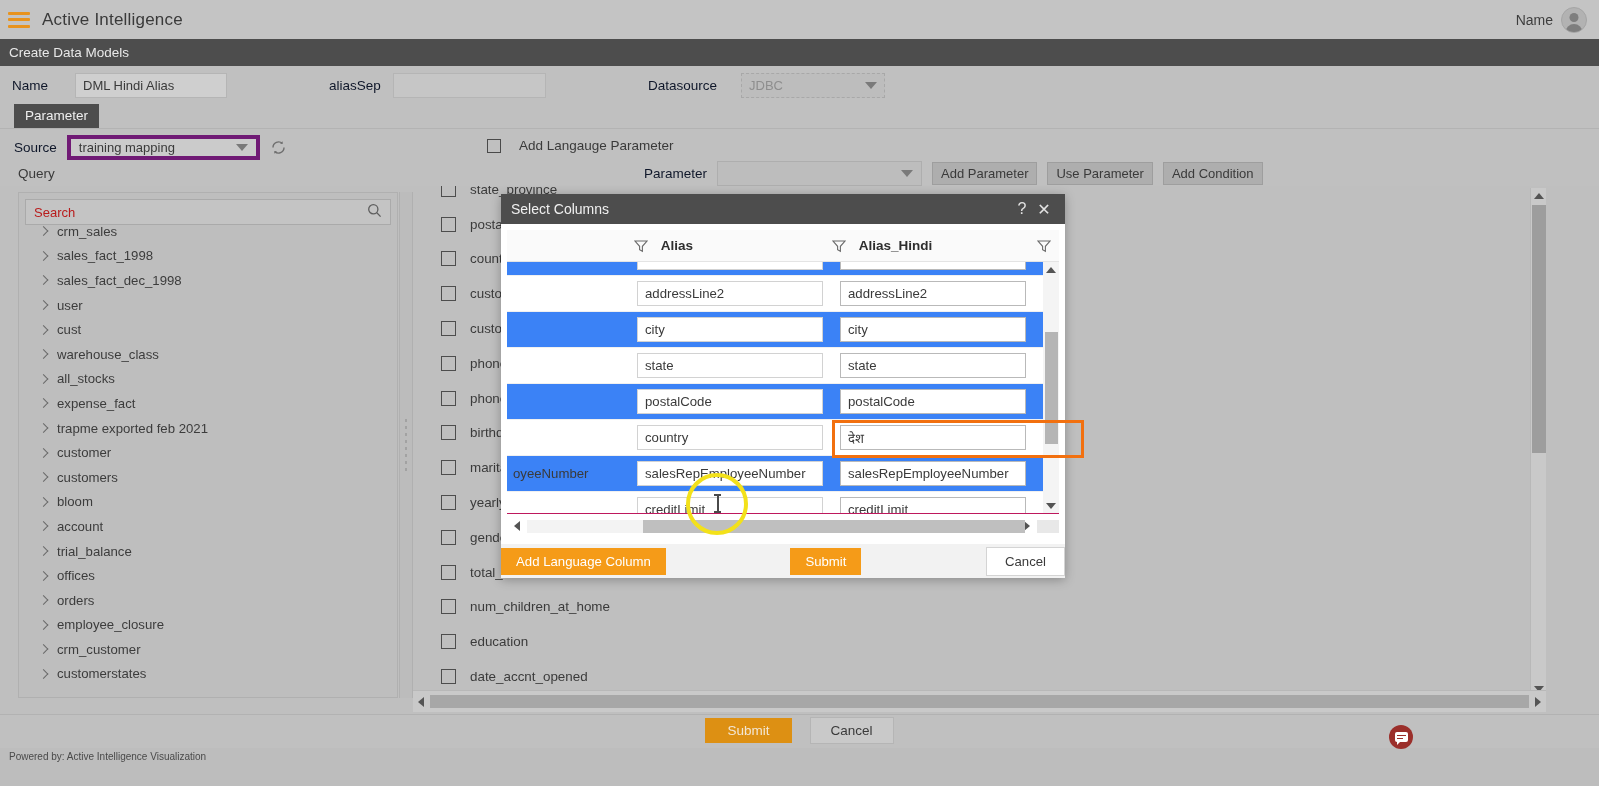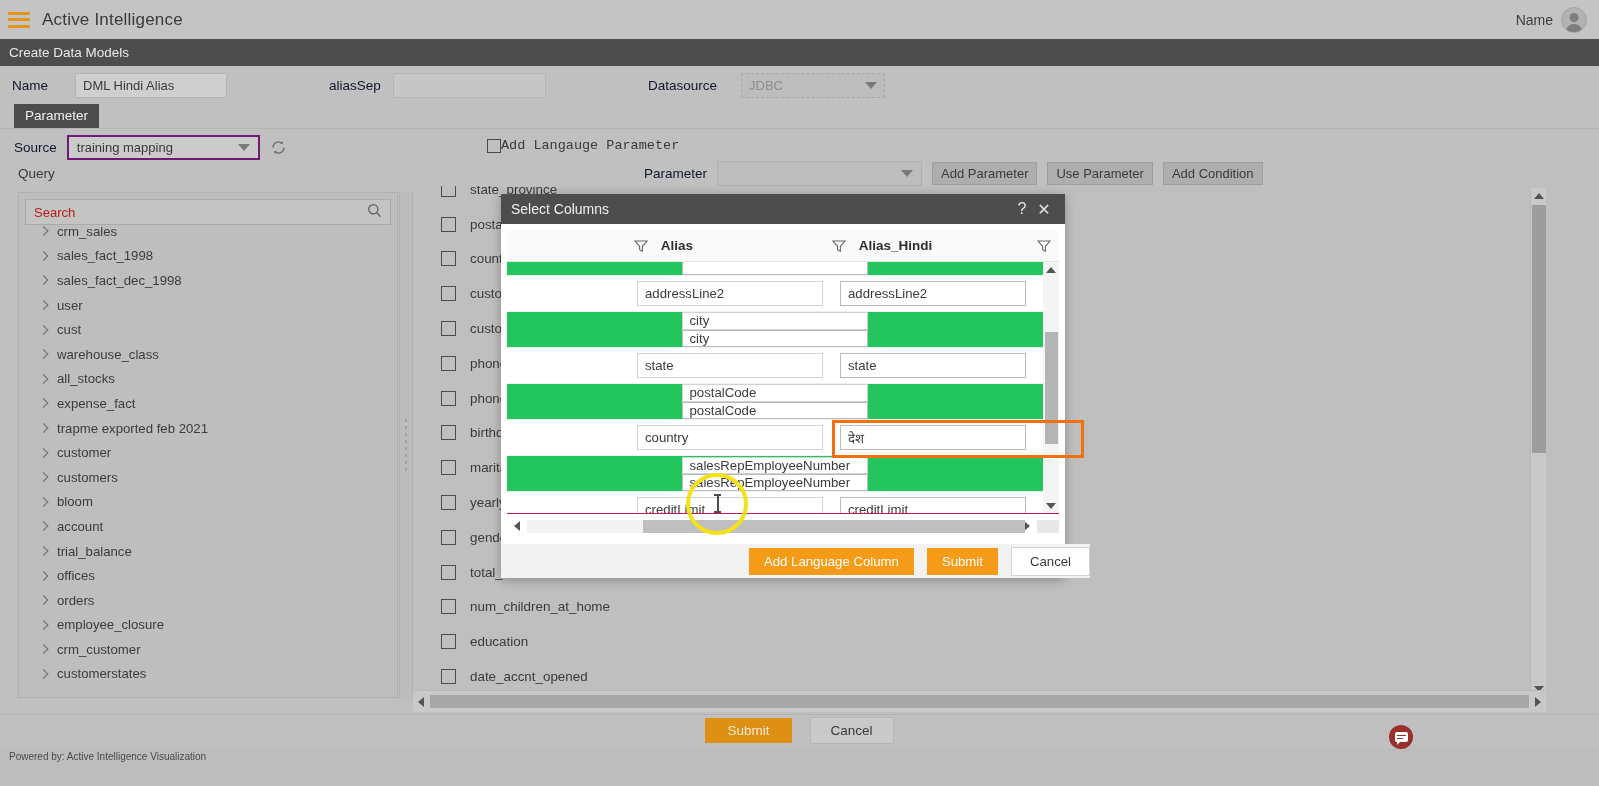--- a/index.html
+++ b/index.html
@@ -89,34 +89,34 @@
     position: absolute; left: 14px; top: 0;
     background: #4d4d4d; color: #efefef;
     font-size: 13.5px; padding: 4px 11px 5px 11px;
   }
   .param-panel {
     position: absolute; left: 0; top: 128px; width: 1599px; height: 55px;
     background: #c0c0c0; border-top: 1px solid #b3b3b3;
   }
   .srcrow { position: absolute; left: 14px; top: 6px; display: flex; align-items: center; gap: 10px; }
   .src-select {
-    width: 193px; height: 25px; background: #cbcbcb; border: 2px solid #701a75;
+    width: 193px; height: 25px; background: #cbcbcb; border: 4px solid #701a75;
     display: flex; align-items: center; padding: 0 8px;
     font-size: 13px; color: #3a3a3a; justify-content: space-between;
   }
   .refresh-ico { width: 17px; height: 17px; position: relative; }
   .refresh-ico svg { display:block; }
   .chk {
     width: 14px; height: 14px; border: 1.5px solid #4a4a4a; background: transparent;
     display: inline-block;
   }
   .addlang {
     position: absolute; left: 487px; top: 9px;
-    display: flex; align-items: center; gap: 0;
-    font-size: 13.5px; color: #3a3a3a; font-family: Liberation Mono, monospace;
+    display: flex; align-items: center; gap: 18px;
+    font-size: 13.5px; color: #3a3a3a;
   }
   .querylbl { position: absolute; left: 18px; top: 37px; font-size: 13.5px; color: #3a3a3a; }
   .paramrow {
     position: absolute; left: 644px; top: 32px;
     display: flex; align-items: center; gap: 10px;
   }
   .param-select {
     width: 205px; height: 25px; background: #bdbdbd; border: 1px solid #aeaeae;
     display: flex; align-items: center; justify-content: flex-end; padding: 0 8px;
   }
@@ -283,21 +283,21 @@
   .gh-last { width: 30px; display:flex; align-items:center; justify-content:center; }
   .funnel { display: block; }
   .grid-scroll {
     position: relative; height: 252px; overflow: hidden;
     border-bottom: 1px solid #be185d;
   }
   .grow {
     display: flex; align-items: center; height: 36px;
     border-bottom: 1px solid #f0f0f0;
   }
-  .grow.alt { background: #22c55e; flex-direction: column; }
+  .grow.alt { background: #3b82f6; }
   .g-label {
     width: 130px; font-size: 13.2px; color: #3a3a3a;
     padding-left: 6px; white-space: nowrap; overflow: hidden;
   }
   .g-input {
     width: 186px; height: 25px; border: 1px solid #d2d2d2; background: #fff;
     font-size: 13.2px; color: #3a3a3a; display: flex; align-items: center;
     padding: 0 7px; margin-right: 17px;
   }
   .g-input.hi { border-color: #b9b9b9; }
@@ -317,21 +317,21 @@
   .grid-hscroll {
     display: flex; align-items: center; height: 20px; margin-top: 2px;
   }
   .gh-arrow { width: 20px; display:flex; align-items:center; justify-content:center; }
   .gh-thumb-track { flex:1; height: 13px; background:#f3f3f3; position:relative; }
   .gh-thumb { position:absolute; left: 116px; top:0; width: 382px; height:13px; background:#bfbfbf; }
   .gh-corner { width: 22px; height: 13px; background: #e8e8e8; }
   .modal-foot {
     position: absolute; left: 0; bottom: 0; width: 564px; height: 34px;
     background: #f2f2f2;
-    display: flex; align-items: center; justify-content: flex-end; gap: 13px; margin-left: 25px;
+    display: flex; align-items: center; justify-content: space-between; gap: 13px;
   }
   .mbtn-o {
     background: #f59b18; color: #fff; border: none;
     font-size: 13.2px; padding: 6px 15px;
     font-family: "Liberation Sans", sans-serif;
   }
   .mbtn-w {
     background: #fff; color: #3a3a3a; border: 1px solid #d4d4d4;
     font-size: 13.2px; padding: 6px 18px;
     font-family: "Liberation Sans", sans-serif;

